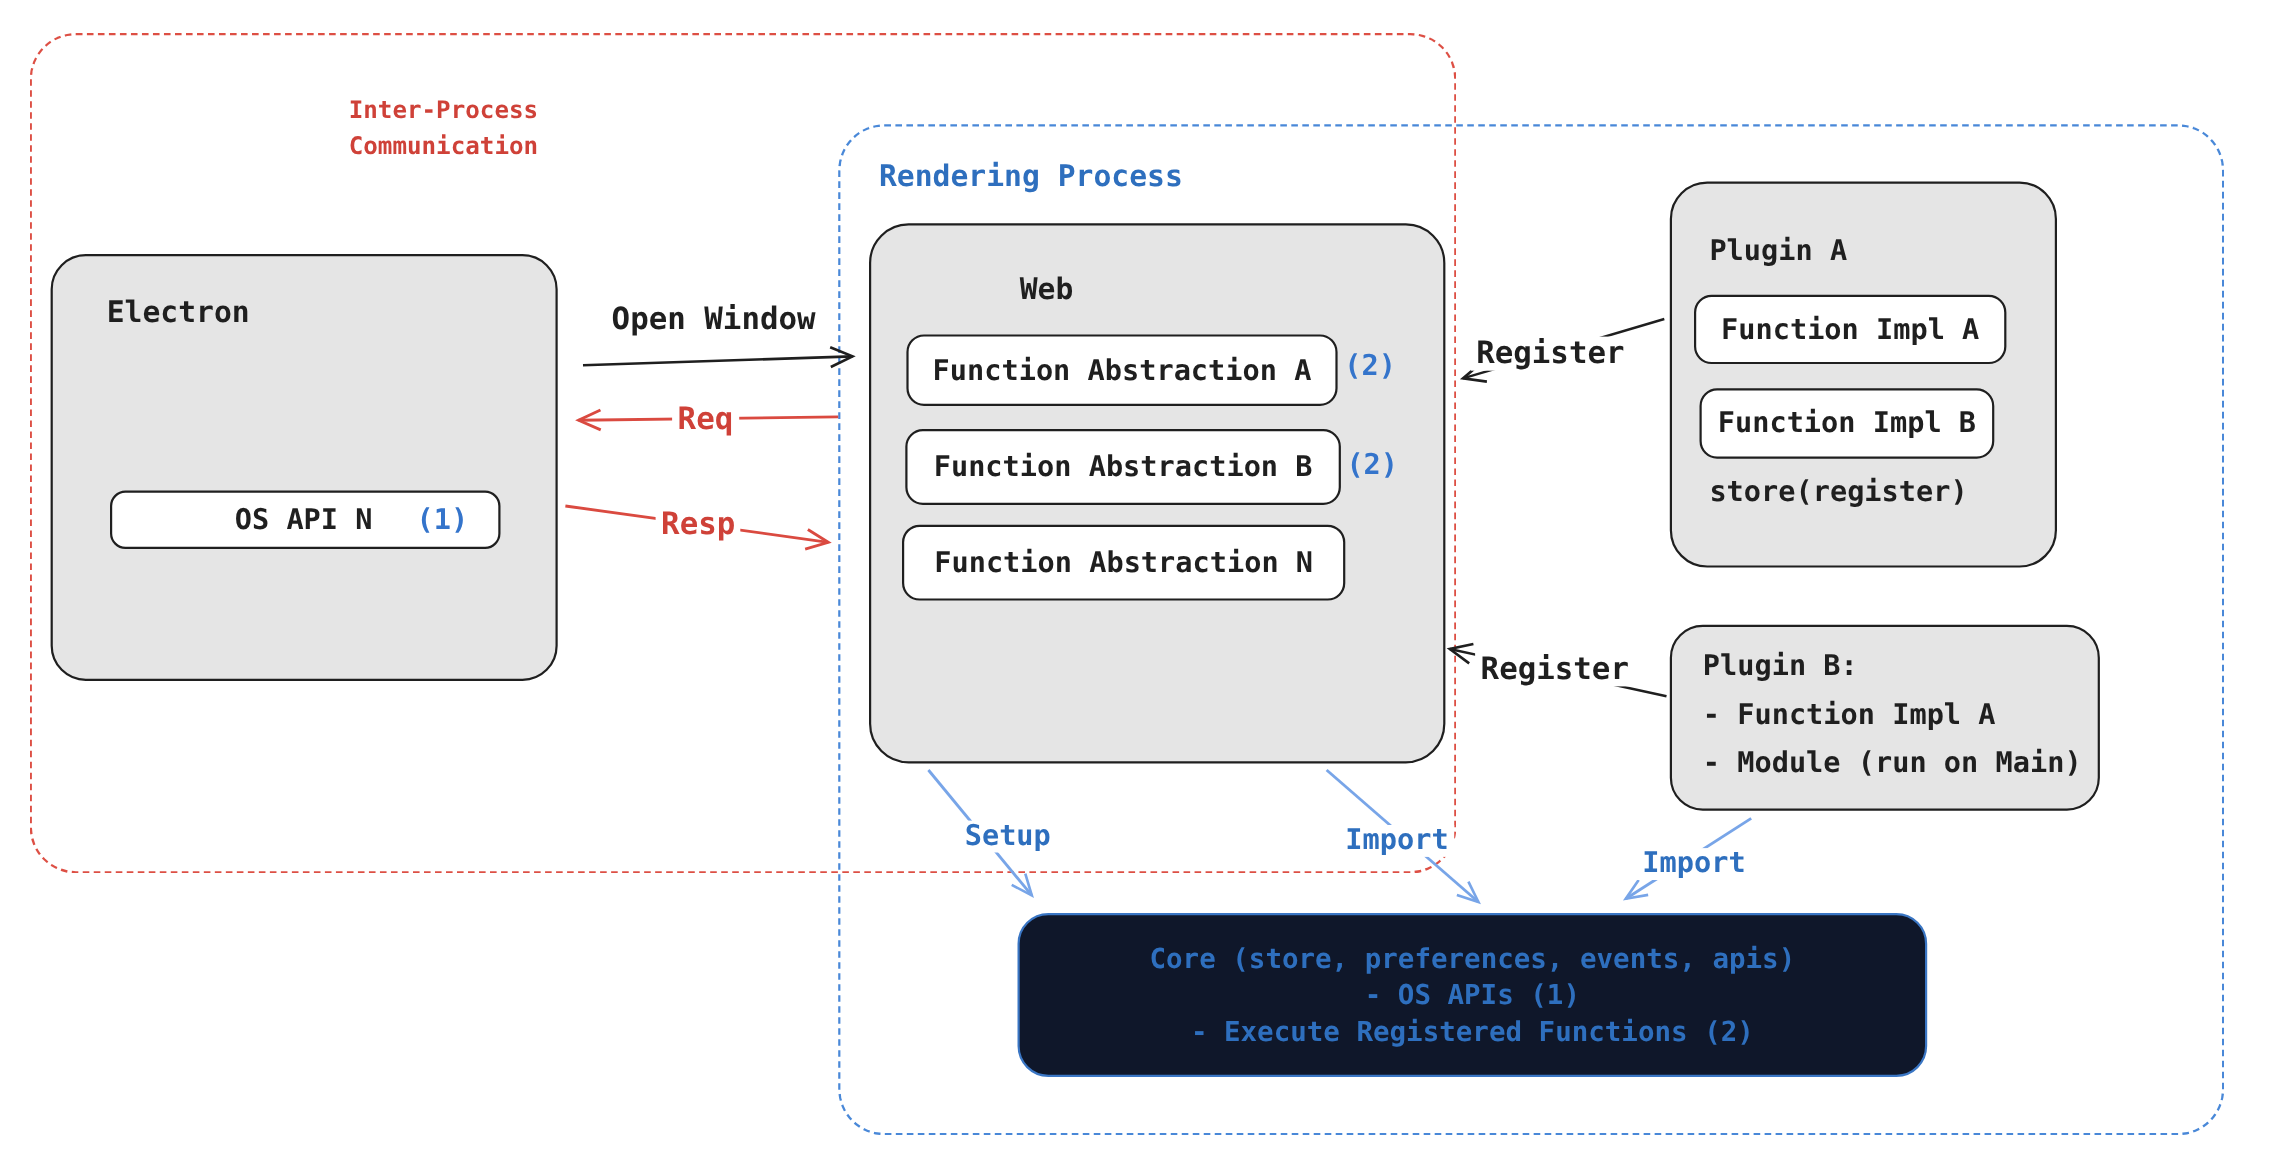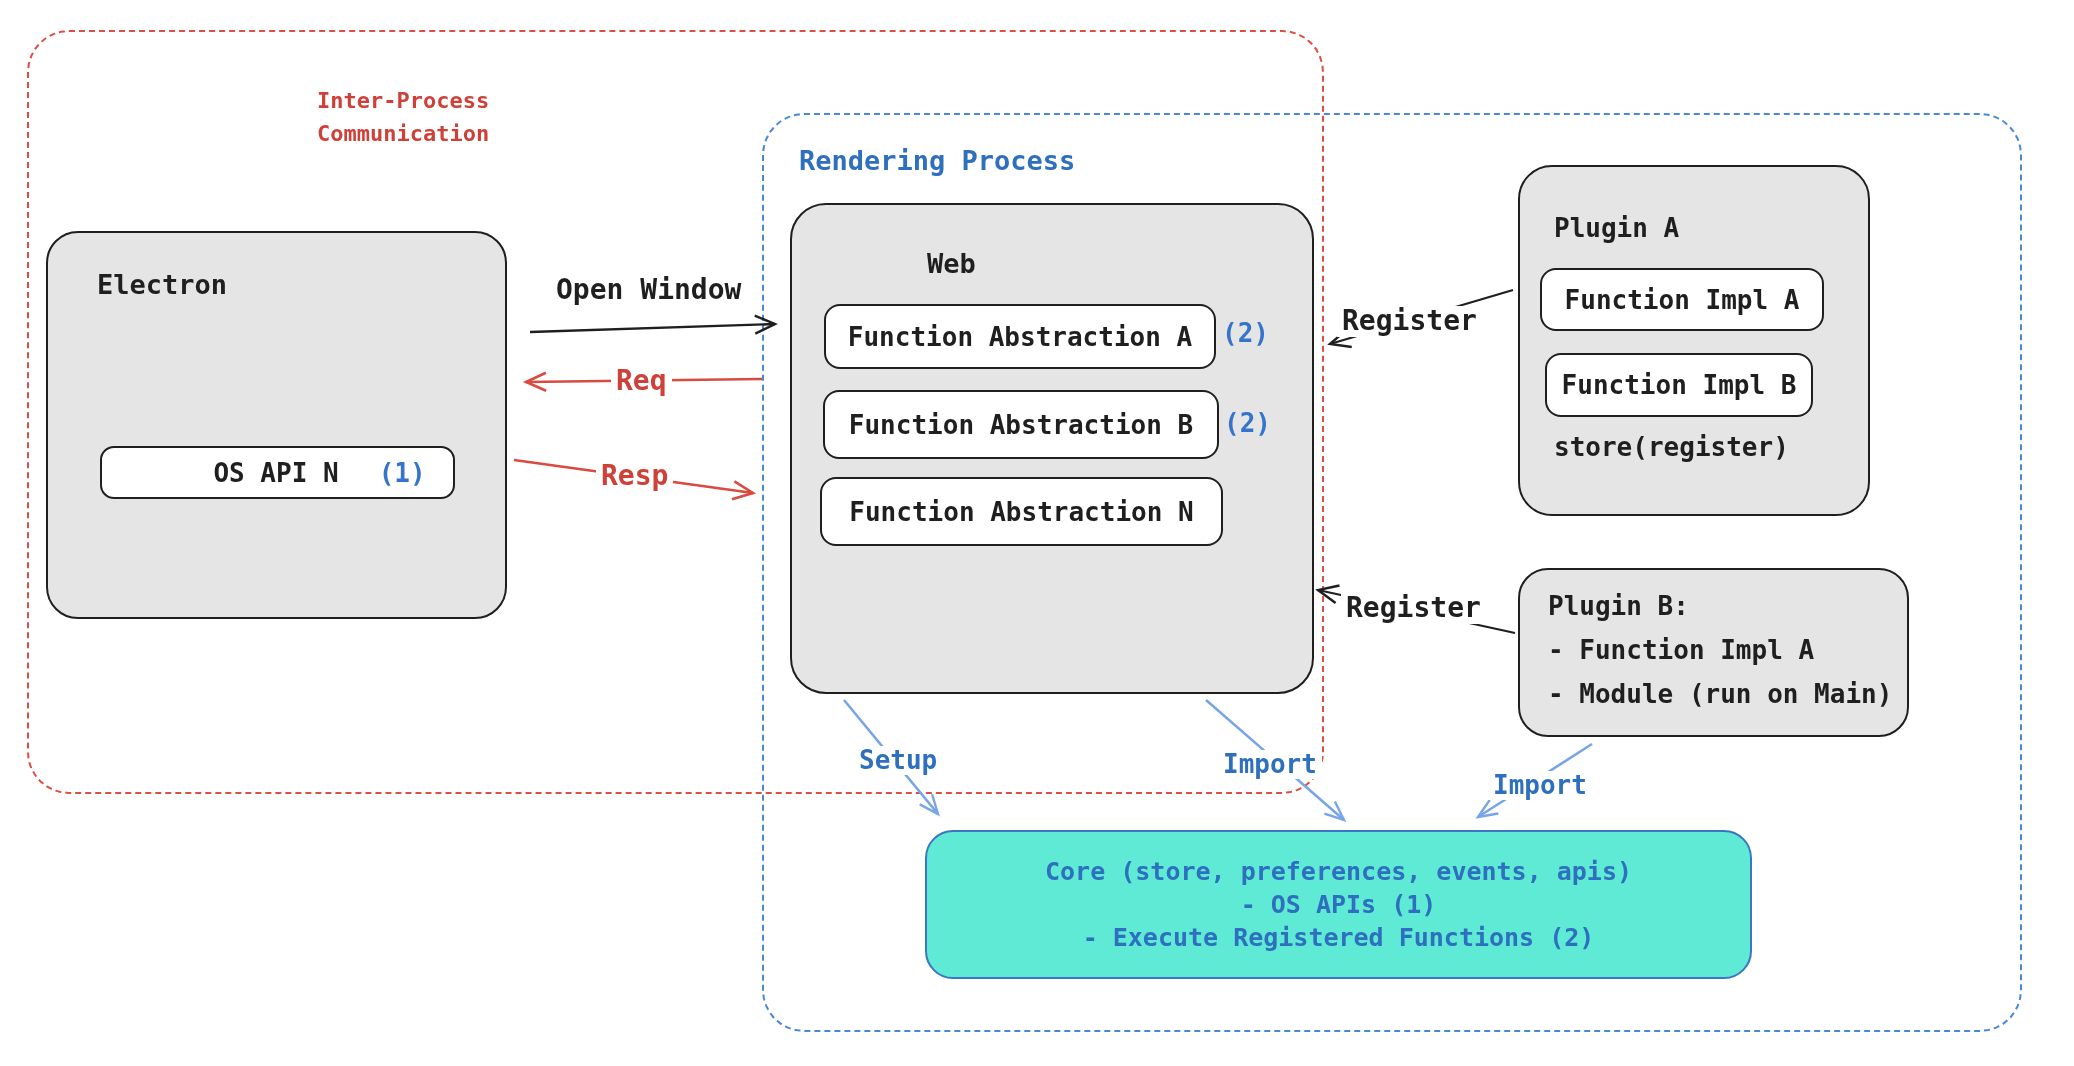--- a/index.html
+++ b/index.html
@@ -8,21 +8,21 @@
     font-family:"DejaVu Sans Mono","Liberation Mono",monospace;font-weight:bold;color:#1f1f1f;
   }
   .abs{position:absolute;}
   
   .region-red{border:2.5px dashed #dd4f44;border-radius:42px;}
   .region-blue{border:2.5px dashed #4988d8;border-radius:42px;}
   
   .node{border:2.5px solid #1f1f1f;border-radius:32px;background:#e5e5e5;}
   .subnode{border:2px solid #1f1f1f;border-radius:16px;background:#ffffff;
            display:flex;align-items:center;justify-content:center;text-align:center;}
-  .blue-node{border:2px solid #3a76c4;border-radius:28px;background:#5eead4;justify-content:center;}
+  .blue-node{border:2px solid #3a76c4;border-radius:28px;background:#0f172a;justify-content:center;}
   .t-red{color:#cf4138;}
   .t-blue{color:#2e6fbe;}
   .badge{color:#3474cb;}
   .label{white-space:nowrap;}
   .arrow-label{position:absolute;background:#ffffff;padding:0 5px;white-space:nowrap;line-height:1.1;}
   .fs22{font-size:22px;line-height:33px;}
   .fs26{font-size:26px;}
   .fs27{font-size:27px;}
   .fs28{font-size:28px;}
   svg.overlay{position:absolute;left:0;top:0;pointer-events:none;}
@@ -109,17 +109,17 @@
     <path d="M844,700 L938,814" stroke="#78a5e8" stroke-width="2.6" fill="none" marker-end="url(#ah-blue)"></path>
     <path d="M1206,700 L1344,820" stroke="#78a5e8" stroke-width="2.6" fill="none" marker-end="url(#ah-blue)"></path>
     <path d="M1592,744 L1478,817" stroke="#78a5e8" stroke-width="2.6" fill="none" marker-end="url(#ah-blue)"></path>
   </svg>
 
   <div class="arrow-label fs28" style="left:551px;top:275px;">Open Window</div>
   <div class="arrow-label fs28 t-red" style="left:611px;top:366px;">Req</div>
   <div class="arrow-label fs28 t-red" style="left:596px;top:461px;">Resp</div>
   <div class="arrow-label fs28" style="left:1337px;top:306px;">Register</div>
   <div class="arrow-label fs28" style="left:1341px;top:593px;">Register</div>
-  <div class="arrow-label fs26 t-blue" style="left:854px;top:746px;">Setup</div>
+  <div class="arrow-label fs26 t-blue" style="left:872px;top:746px;">Setup</div>
   <div class="arrow-label fs26 t-blue" style="left:1218px;top:750px;">Import</div>
   <div class="arrow-label fs26 t-blue" style="left:1488px;top:771px;">Import</div>
 
 </div>
 
 </body></html>

